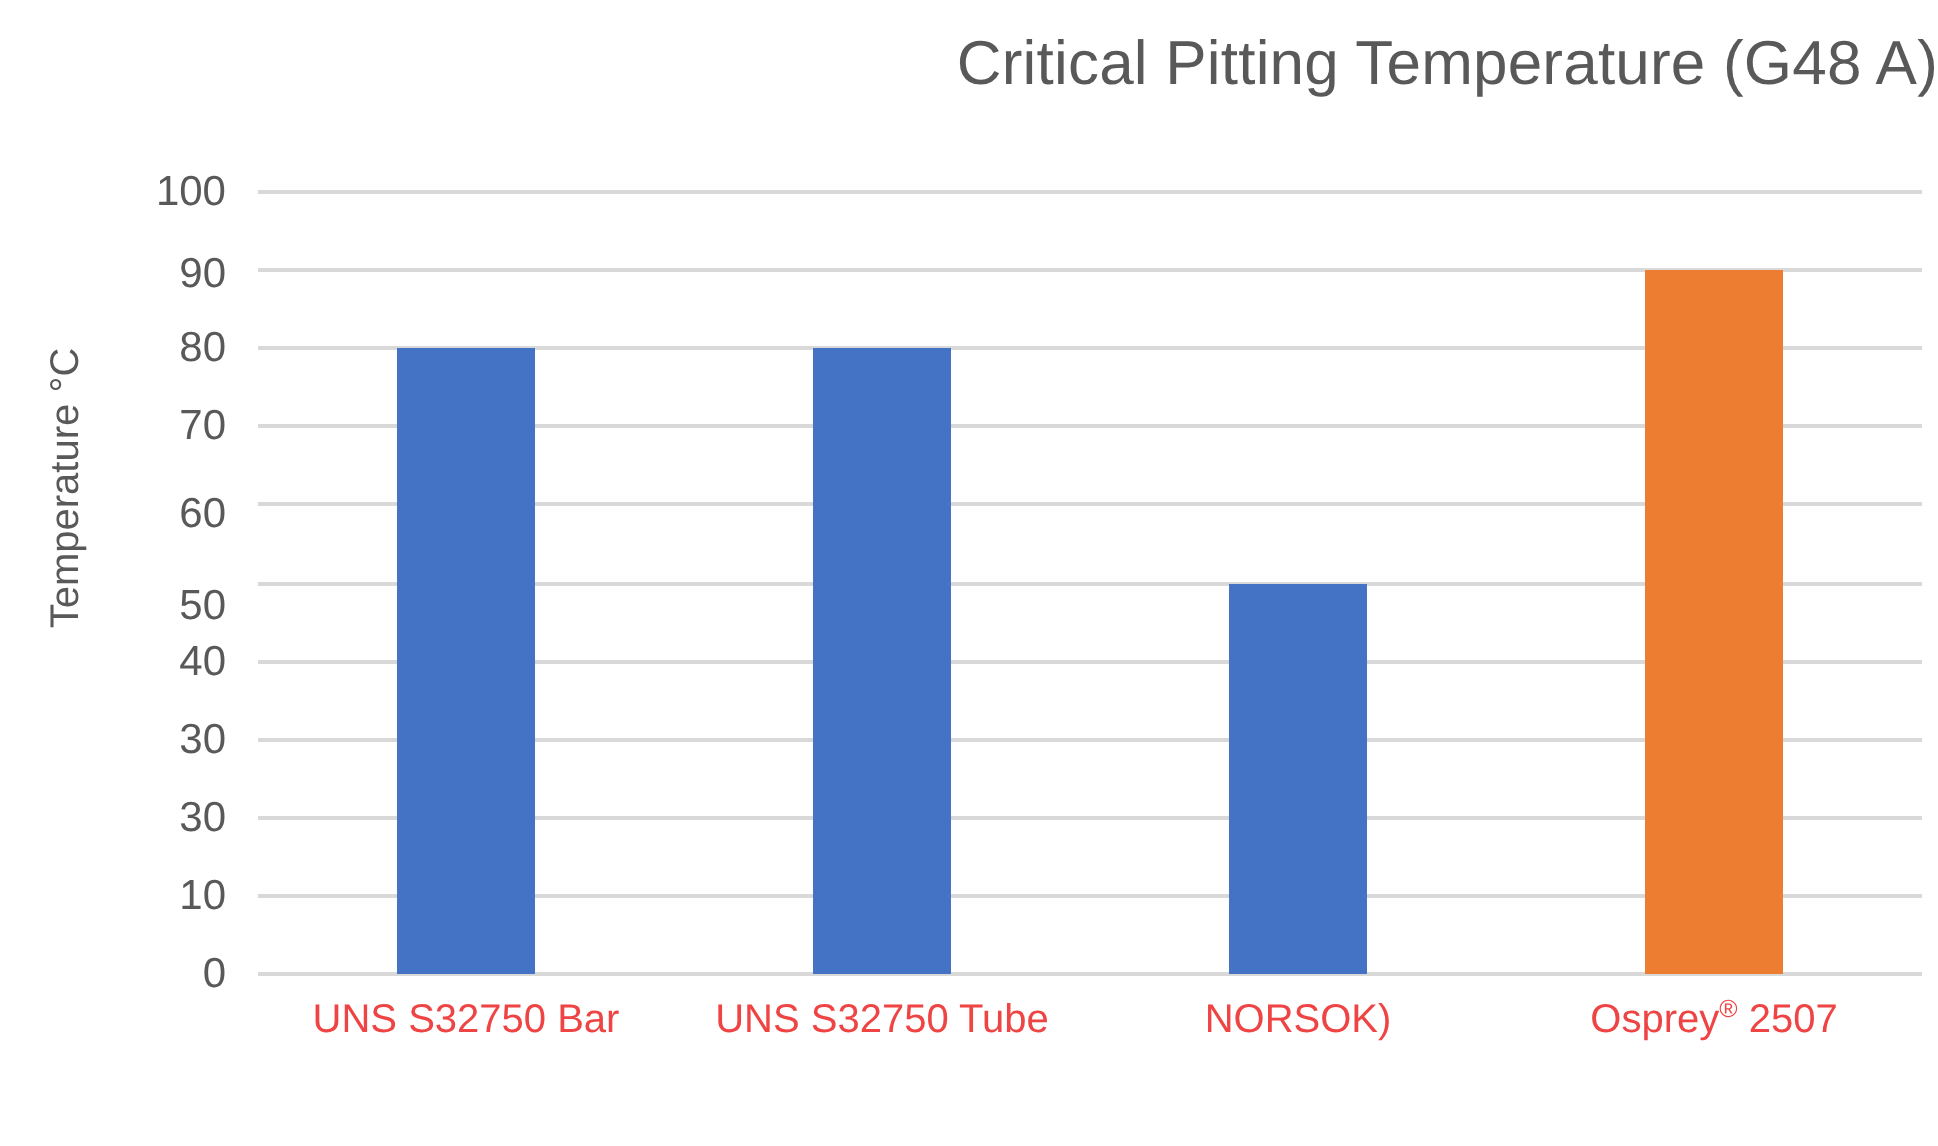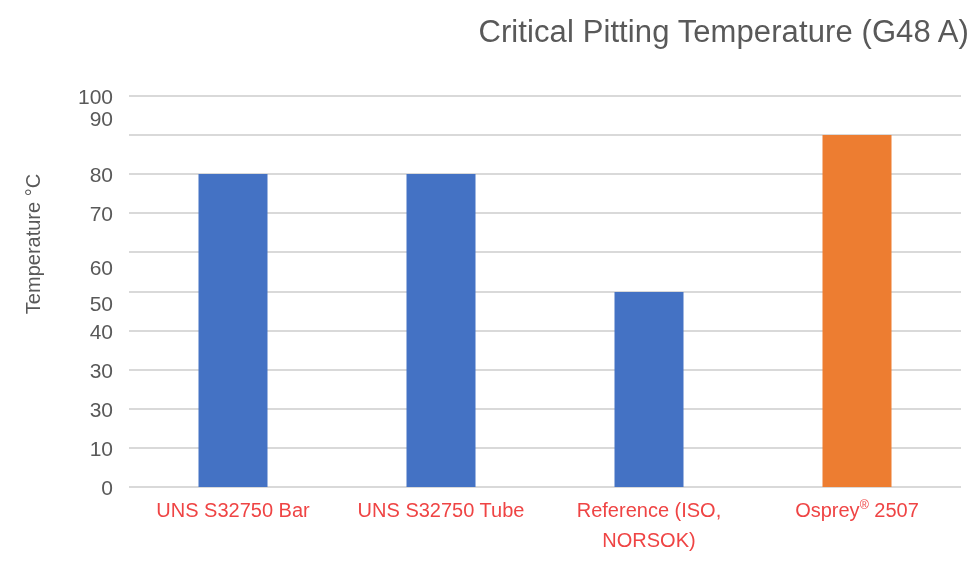--- a/index.html
+++ b/index.html
@@ -152,24 +152,24 @@
 <div id="chart-root">
 
   <div class="chart-title">Critical Pitting Temperature (G48 A)</div>
 
   <div class="y-axis-title">
     <span>Temperature °C</span>
   </div>
 
   <div class="y-labels" id="y-labels">
       <div class="y-label" style="top: 0px;">100</div>
-      <div class="y-label" style="top: 22px;">90</div>
+      <div class="y-label" style="top: 41px;">90</div>
       <div class="y-label" style="top: 78.2px;">80</div>
       <div class="y-label" style="top: 117.3px;">70</div>
-      <div class="y-label" style="top: 171px; margin-left: 19px;">60</div>
+      <div class="y-label" style="top: 161px; margin-left: 19px;">60</div>
       <div class="y-label" style="top: 207px;">50</div>
       <div class="y-label" style="top: 234.6px;">40</div>
       <div class="y-label" style="top: 273.7px;">30</div>
       <div class="y-label" style="top: 312.8px;">30</div>
       <div class="y-label" style="top: 351.9px;">10</div>
       <div class="y-label" style="top: 391px;">0</div>
     </div>
 
   <div class="plot-area">
     <div class="gridlines" id="gridlines">
@@ -202,21 +202,20 @@
   </div>
 
   <div class="x-labels" id="x-labels">
       <div class="x-label" style="left: 0px; width: 208px;">
         <span class="line">UNS S32750 Bar</span>
       </div>
       <div class="x-label" style="left: 208px; width: 208px;">
         <span class="line">UNS S32750 Tube</span>
       </div>
       <div class="x-label" style="left: 416px; width: 208px;">
-        <span class="line">Reference (ISO,</span>
         <span class="line">NORSOK)</span>
       </div>
       <div class="x-label" style="left: 624px; width: 208px;">
         <span class="line">Osprey<span class="rmark">®</span> 2507</span>
       </div>
     </div>
 
 </div>
 
 </body></html>

